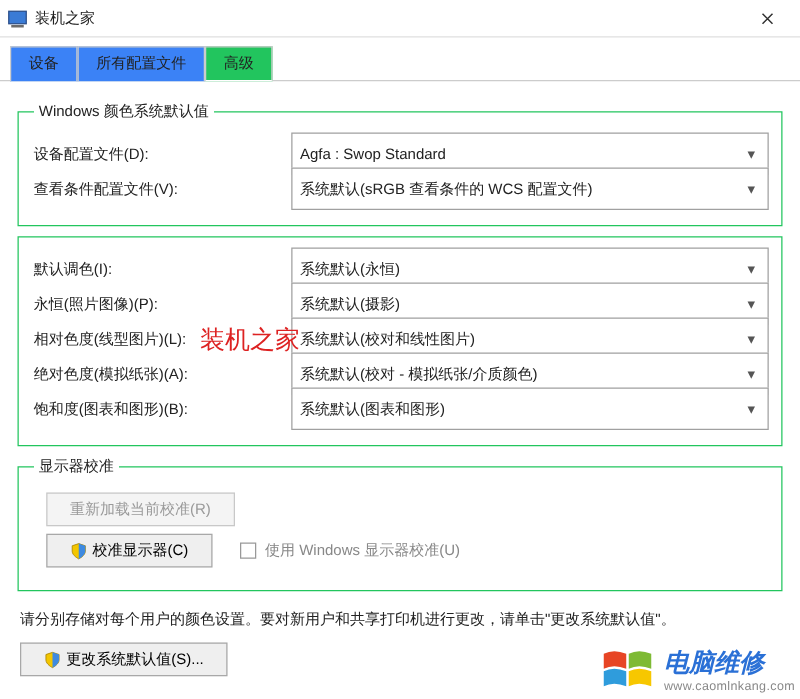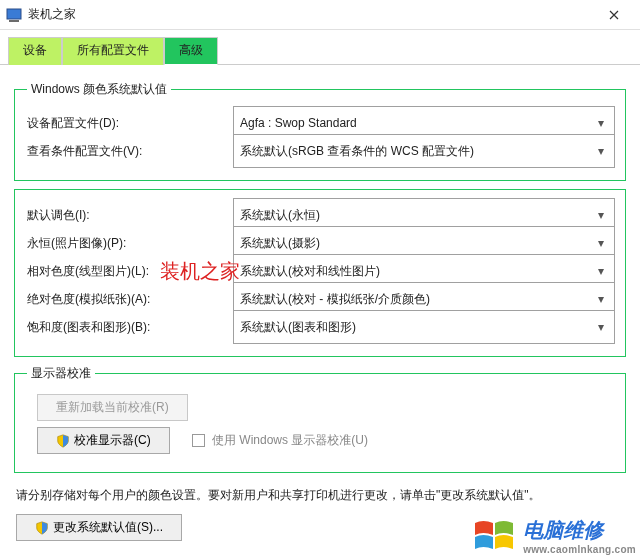--- a/index.html
+++ b/index.html
@@ -34,21 +34,21 @@
   }
   .tabs {
     display: flex;
     padding: 6px 8px 0 8px;
     border-bottom: 1px solid #ccc;
     gap: 0;
   }
   .tab {
     padding: 4px 14px 5px;
     font-size: 12px;
-    background: #bef264;
+    background: #3b82f6;
     border: 1px solid #ccc;
     border-bottom: none;
     margin-right: 0;
     position: relative;
     top: 1px;
     cursor: pointer;
   }
   .tab.active {
     background: #22c55e;
     border-bottom: 1px solid #fff;
@@ -141,21 +141,21 @@
   .footer-logo {
     position: absolute;
     right: 4px;
     bottom: 2px;
     display: flex;
     align-items: flex-start;
     gap: 6px;
     font-size: 13px;
   }
   .footer-txt .blue { color: #2a70d6; font-weight: bold; font-style: italic; font-size: 20px;}
-  .footer-txt .sub  { color: #888; font-size: 10px; display:block; letter-spacing:0.3px;font-weight:bold;}
+  .footer-txt .sub  { color: #888; font-size: 10px; display:block; letter-spacing:0.3px;}
   .winflag { width: 44px; height: 40px; }
 </style>
 </head>
 <body>
 
 <div class="titlebar">
   <span class="title-icon">
     <svg viewBox="0 0 16 16" width="16" height="16">
         <rect x="1" y="2" width="14" height="10" fill="#3a7bd5" stroke="#2a4d88"></rect>
         <rect x="3" y="13" width="10" height="2" fill="#6b6b6b"></rect>

